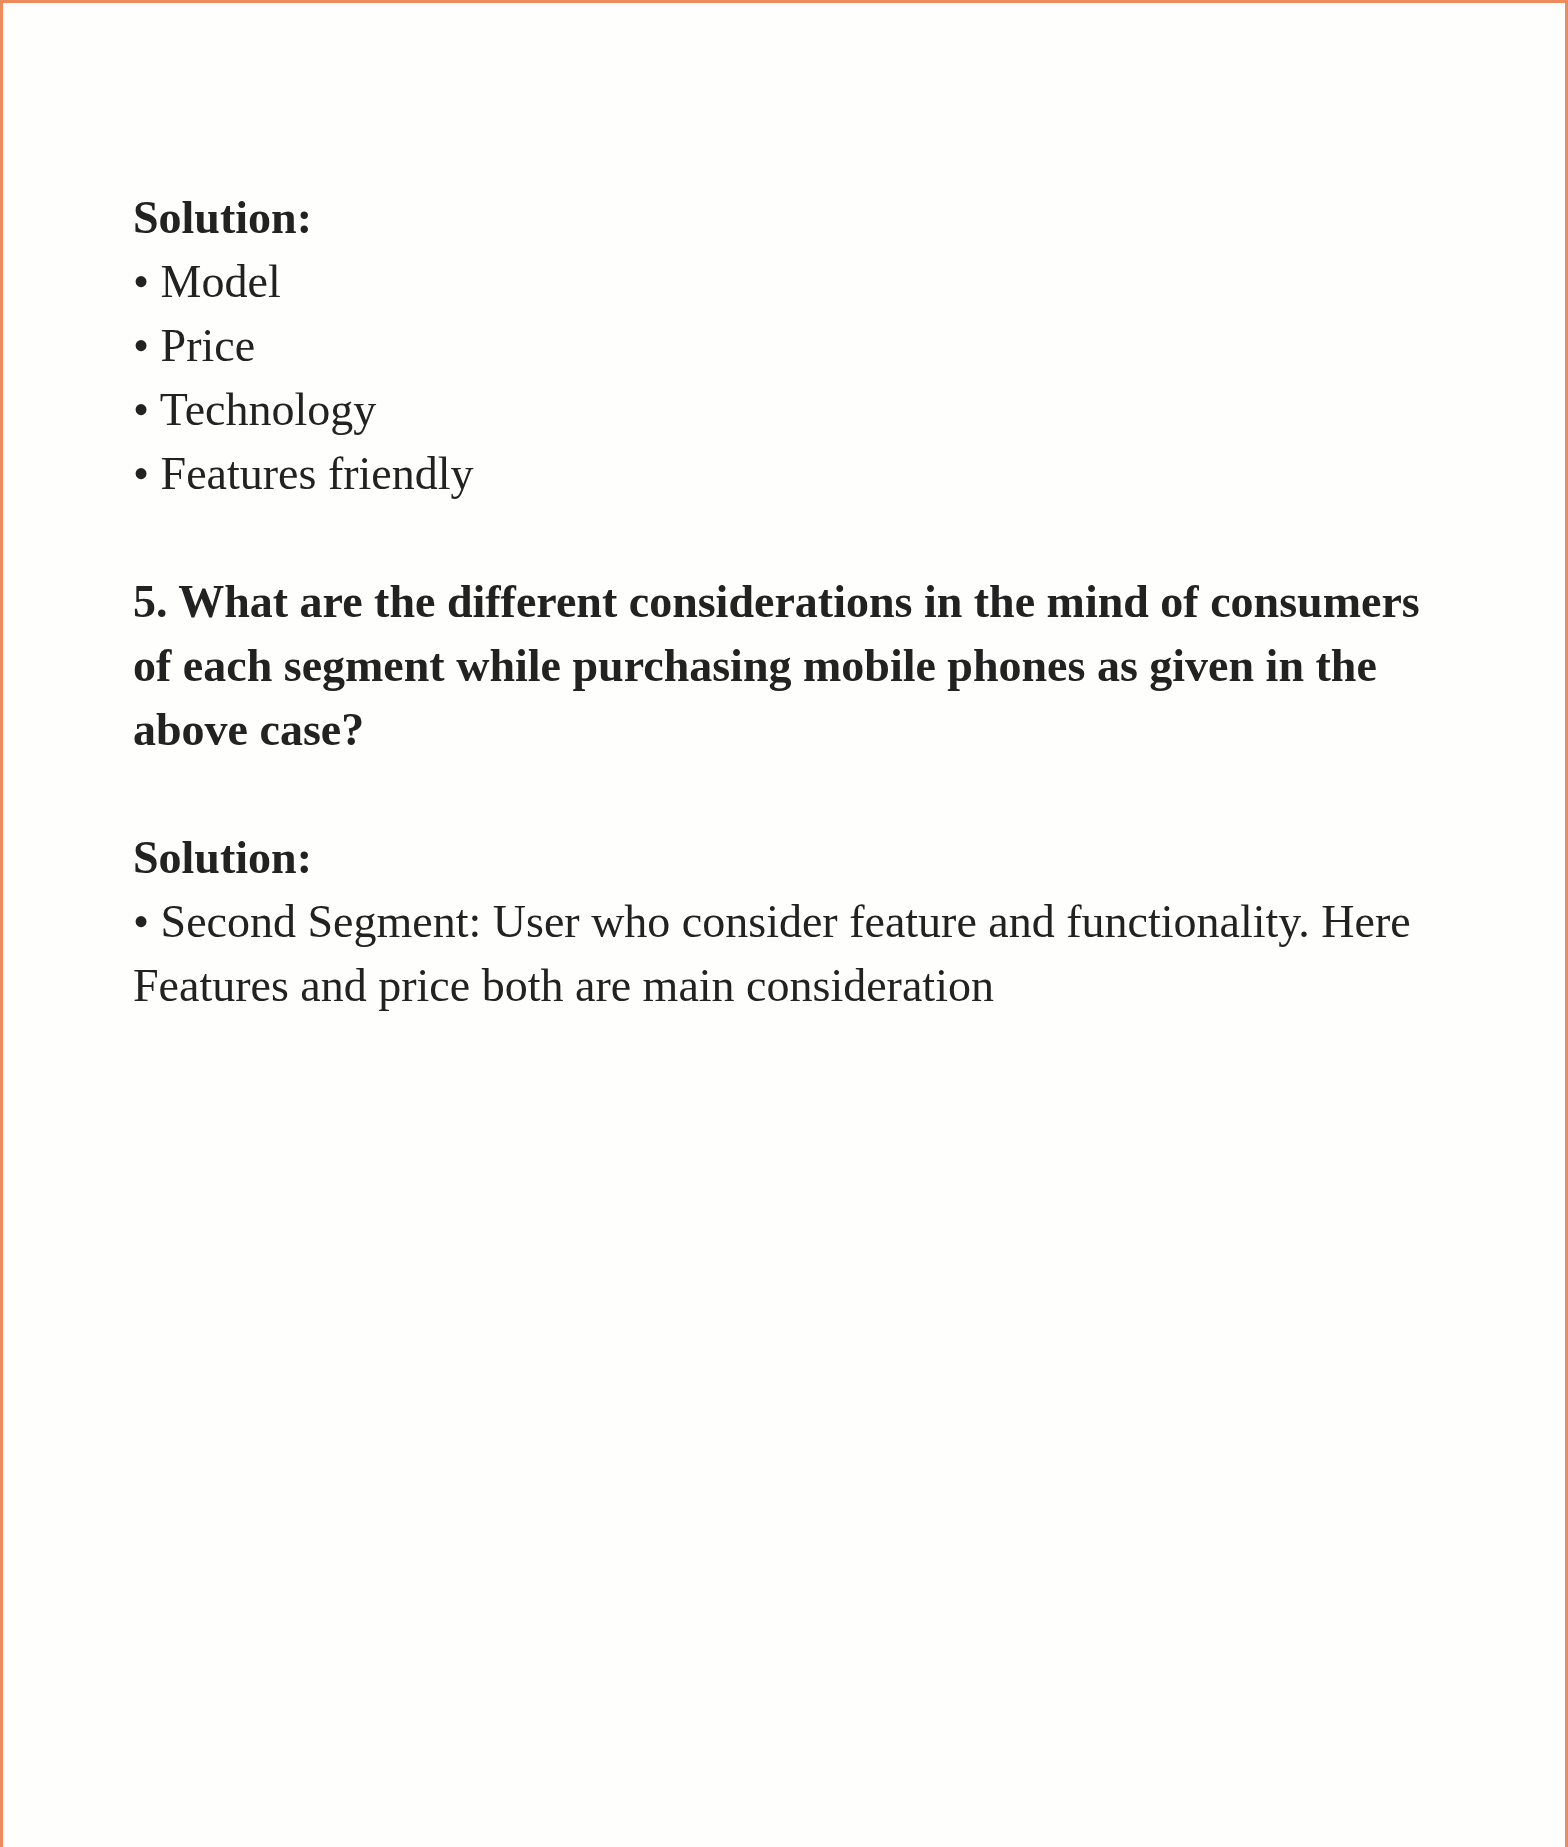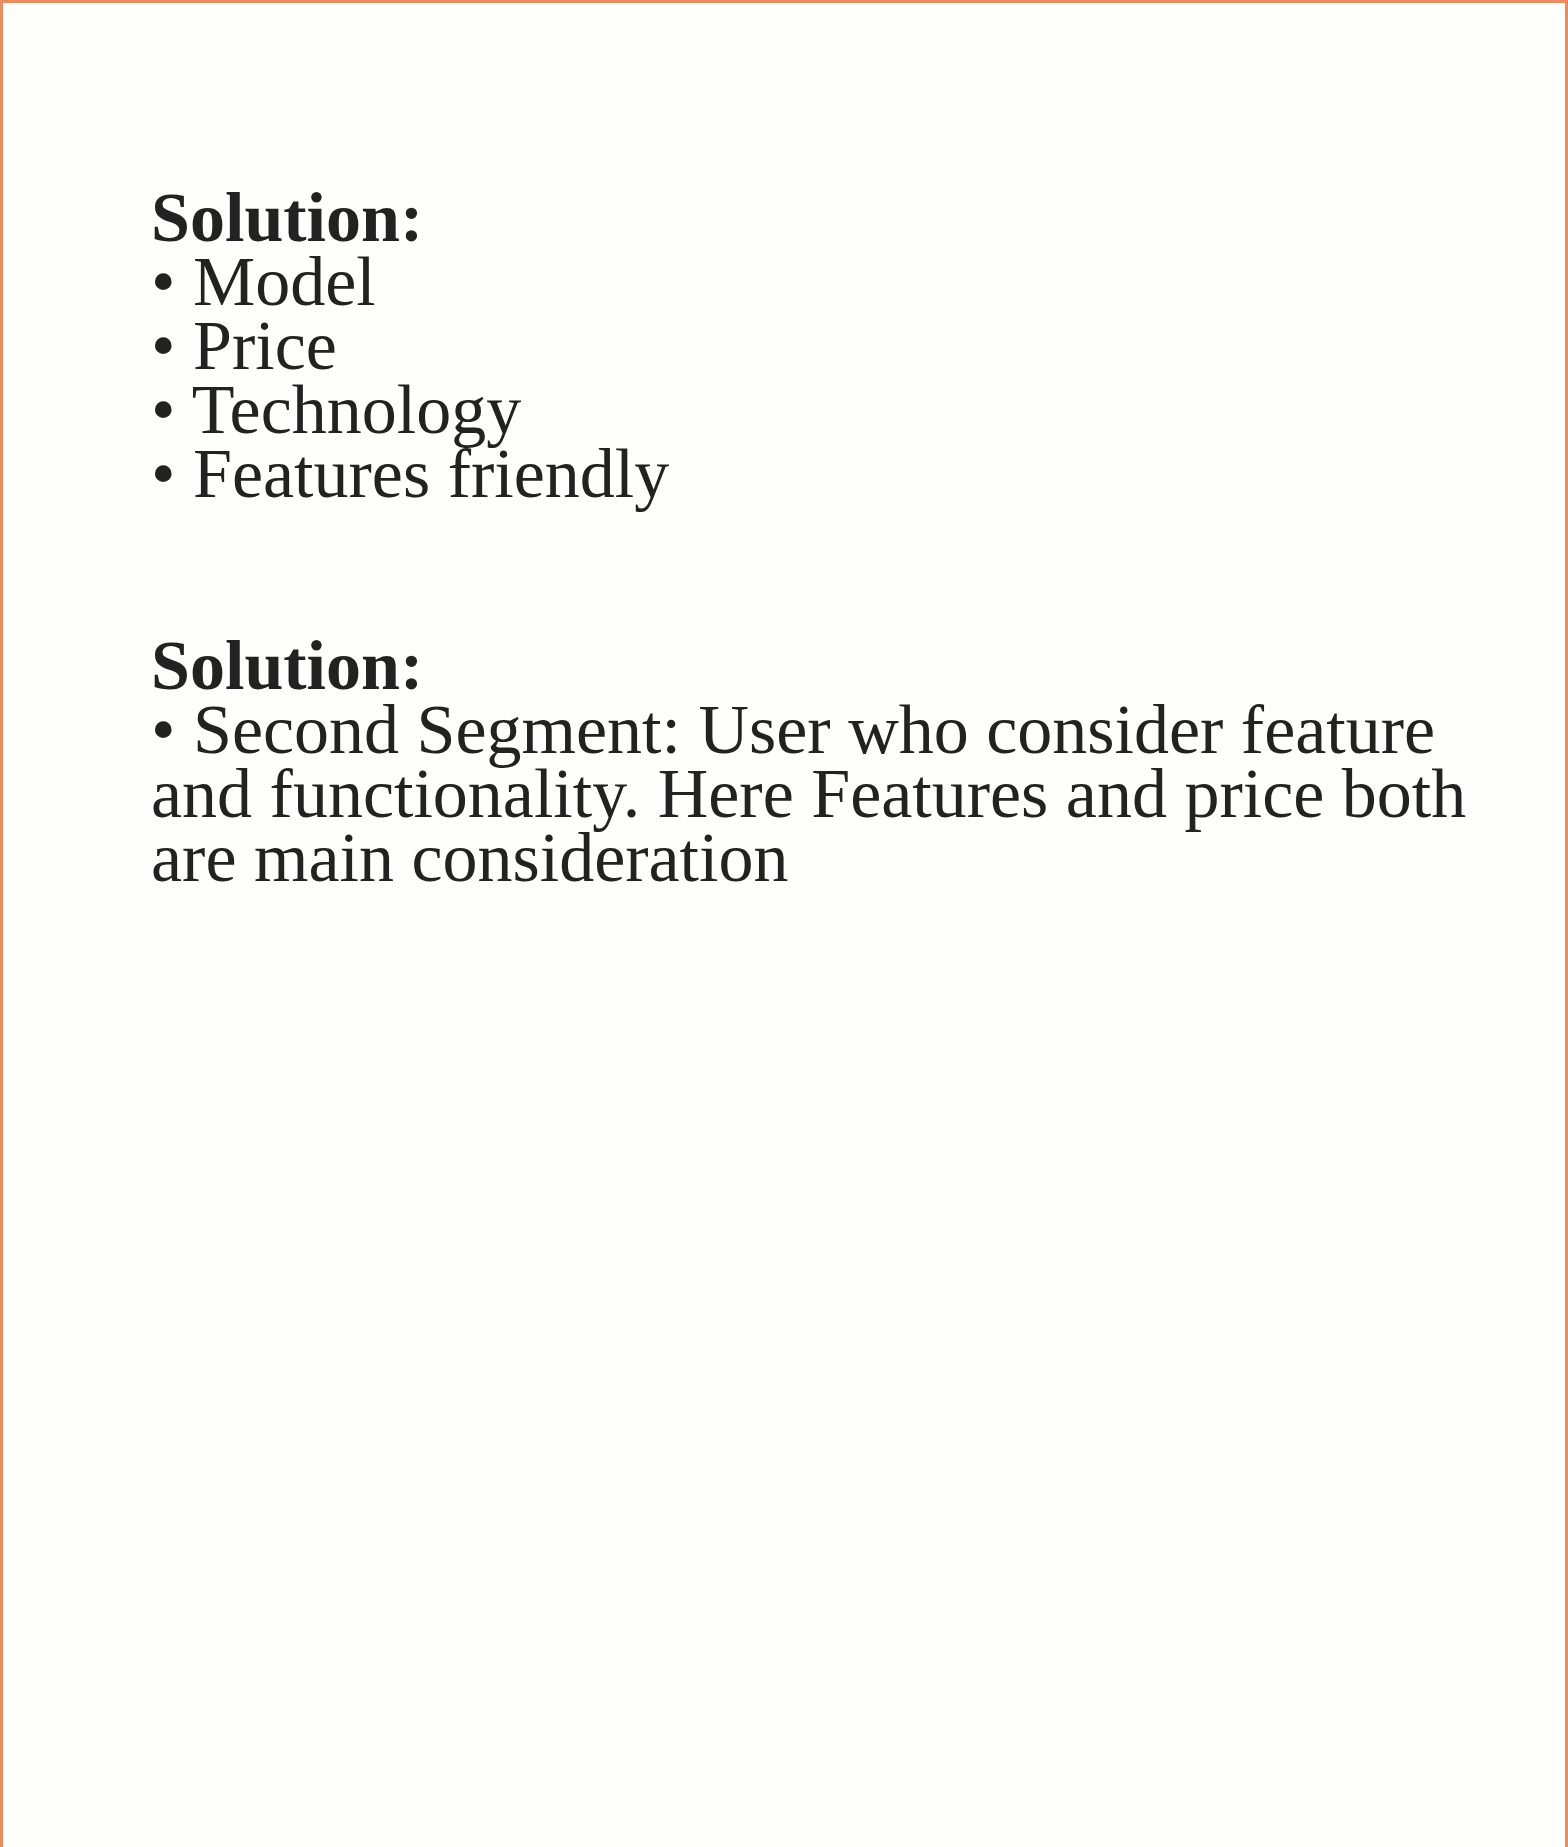--- a/index.html
+++ b/index.html
@@ -1,37 +1,38 @@
 <!DOCTYPE html>
 <html><head>
 <meta charset="utf-8">
 <style>
   html, body { margin:0; padding:0; }
   body { width:1568px; height:1847px; background:#fefefd; position:relative; overflow:hidden; }
   .frame { position:absolute; left:0; top:0; width:1568px; height:1847px;
     border-top:3px solid #ee8a5e; border-left:3px solid #ee8a5e; border-right:3px solid #ee8a5e;
     box-sizing:border-box; }
-  .content { position:absolute; left:151px; top:186px; width:1330px;
-    font-family:"Liberation Serif", "DejaVu Serif", serif; color:#222; font-size:70px; line-height:64px; }
+  .content { position:absolute; left:133px; top:186px; width:1330px;
+    font-family:"Liberation Serif", "DejaVu Serif", serif; color:#222; font-size:46px; line-height:64px; }
   .h { font-weight:bold; }
   .li { display:block; }
   .gap { height:64px; }
 </style>
 </head>
 <body>
 
 <div class="frame"></div>
 
 <div class="content">
   <div class="h">Solution:</div>
   <div>
     <span class="li">• Model</span>
     <span class="li">• Price</span>
     <span class="li">• Technology</span>
     <span class="li">• Features friendly</span>
   </div>
   <div class="gap"></div>
+  <div class="h">5. What are the different considerations in the mind of consumers of each segment while purchasing mobile phones as given in the above case?</div>
   <div class="gap"></div>
   <div class="h">Solution:</div>
   <div>
     <span class="li">• Second Segment: User who consider feature and functionality. Here Features and price both are main consideration</span>
   </div>
 </div>
 
 </body></html>

